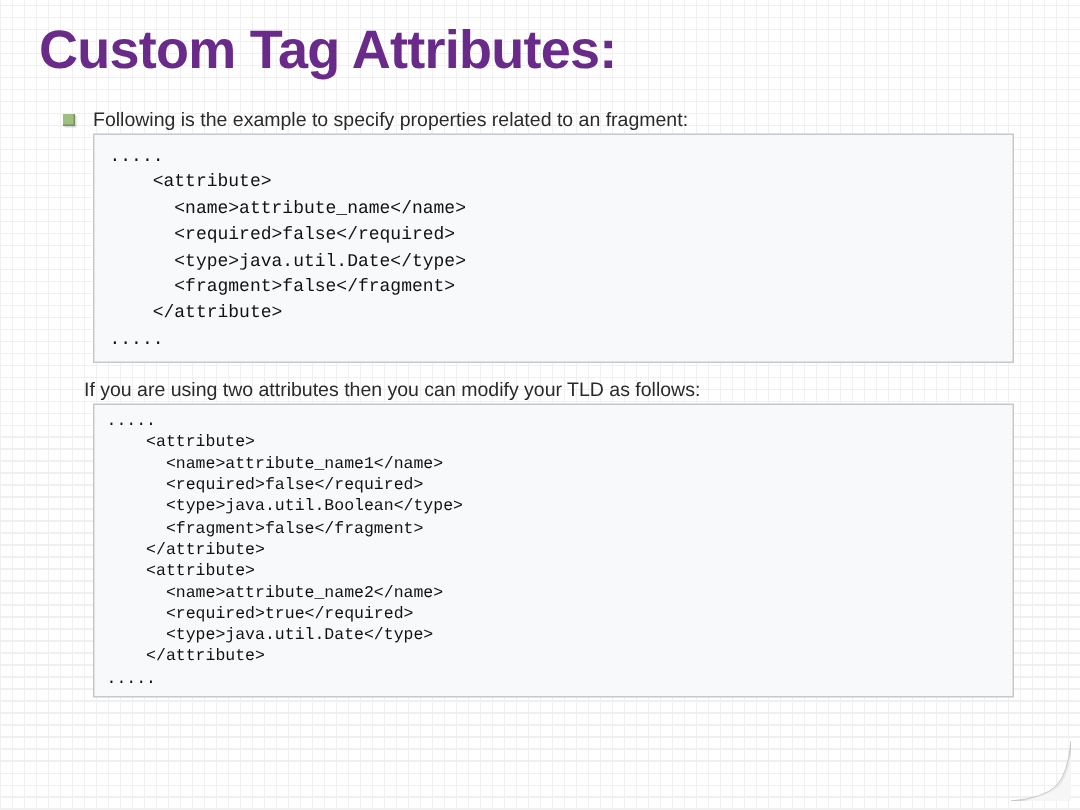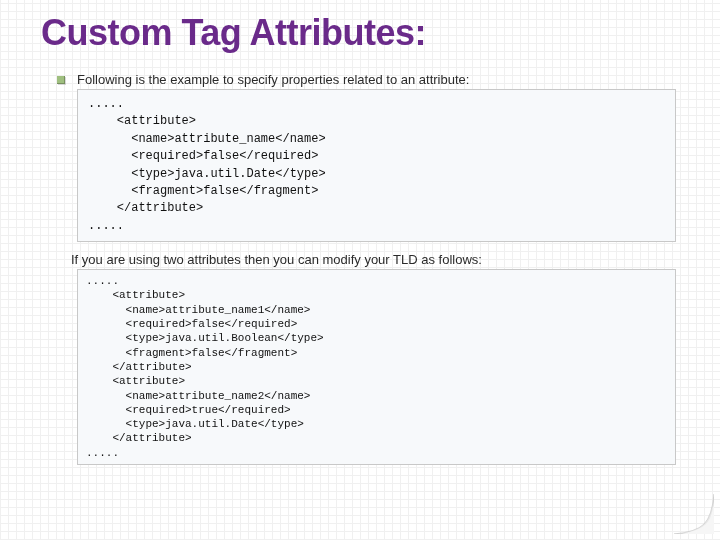--- a/index.html
+++ b/index.html
@@ -16,21 +16,21 @@
     top: 0; left: 0; right: 0; bottom: 0;
     background-image:
       repeating-linear-gradient(0deg, #d6d6d6 0, #d6d6d6 1px, transparent 1px, transparent 8px),
       repeating-linear-gradient(90deg, #d6d6d6 0, #d6d6d6 1px, transparent 1px, transparent 8px);
     opacity: 0.35;
     z-index: 0;
   }
   .content {
     position: relative;
     z-index: 1;
-    padding: 12px 42px 0 35px;
+    padding: 12px 42px 0 20px;
   }
   h1.title {
     font-family: Verdana, Arial, sans-serif;
     font-weight: 900;
     font-size: 36px;
     color: #6a2a8a;
     letter-spacing: -0.5px;
     margin-bottom: 18px;
     margin-left: 6px;
   }
@@ -87,21 +87,21 @@
 <body>
 
 <div class="grid-bg"></div>
 
 <div class="content">
 
   <h1 class="title">Custom Tag Attributes:</h1>
 
   <p class="intro">
     <span class="bullet"></span>
-    <span>Following is the example to specify properties related to an attribute:</span>
+    <span>Following is the example to specify properties related to an fragment:</span>
   </p>
 
   <pre class="codebox">.....
     &lt;attribute&gt;
       &lt;name&gt;attribute_name&lt;/name&gt;
       &lt;required&gt;false&lt;/required&gt;
       &lt;type&gt;java.util.Date&lt;/type&gt;
       &lt;fragment&gt;false&lt;/fragment&gt;
     &lt;/attribute&gt;
 .....</pre>

